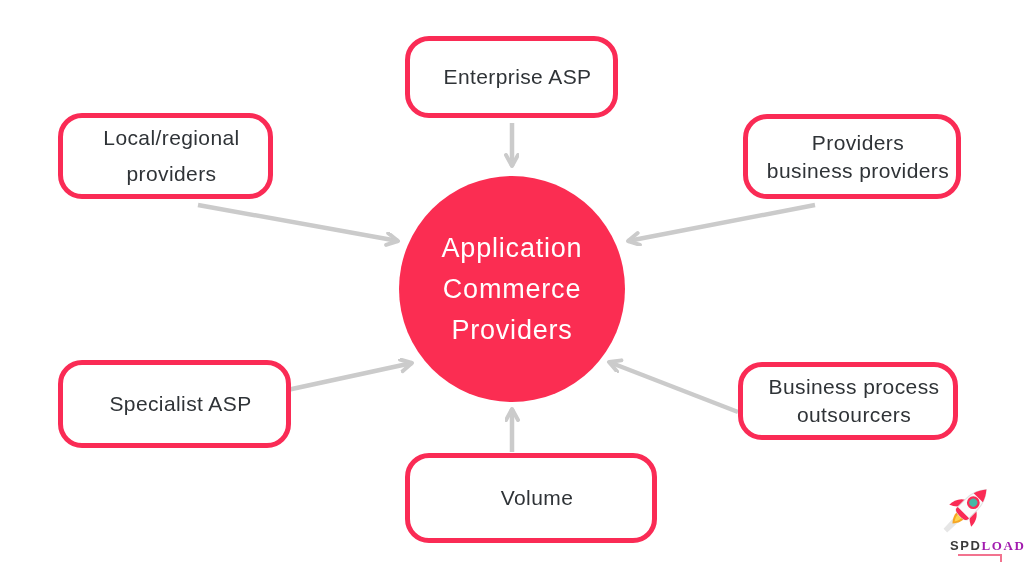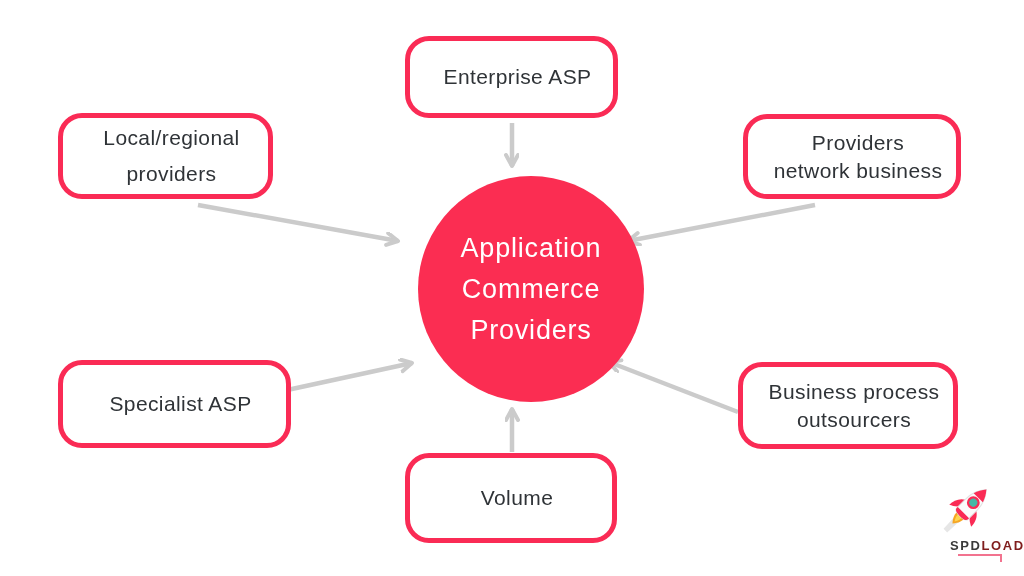--- a/index.html
+++ b/index.html
@@ -24,25 +24,25 @@
     line-height:28px;
     letter-spacing:0.4px;
     font-weight:500;
     padding-left:12px;
   }
   .node span{display:block;}
   .node-enterprise{left:405px;top:36px;width:213px;height:82px;}
   .node-local{left:58px;top:113px;width:215px;height:86px;gap:8px;}
   .node-commerce{left:743px;top:114px;width:218px;height:85px;}
   .node-specialist{left:58px;top:360px;width:233px;height:88px;}
-  .node-business{left:738px;top:362px;width:220px;height:87px;}
-  .node-volume{left:405px;top:453px;width:212px;height:90px;}
+  .node-business{left:738px;top:362px;width:220px;height:78px;}
+  .node-volume{left:405px;top:453px;width:252px;height:90px;}
   .center-circle{
     position:absolute;
-    left:418px;top:176px;width:226px;height:226px;
+    left:399px;top:176px;width:226px;height:226px;
     border-radius:50%;
     background:#FB2D52;
     display:flex;flex-direction:column;align-items:center;justify-content:center;
     text-align:center;
     color:#ffffff;
     font-size:27px;
     line-height:41px;
     letter-spacing:0.8px;
     font-weight:500;
   }
@@ -51,21 +51,21 @@
     position:absolute;
     left:928px;top:478px;width:86px;height:86px;
   }
   .logo-rocket{position:absolute;left:8px;top:0px;}
   .logo-text{
     position:absolute;left:6px;top:60px;width:76px;
     font-size:13px;font-weight:bold;letter-spacing:1.6px;
     white-space:nowrap;
   }
   .logo-text .p1{color:#3A3A3A;margin-left:16px;}
-  .logo-text .p2{color:#7f1d1d;}
+  .logo-text .p2{color:#a21caf;font-family:Liberation Serif, serif;}
   .logo-underline{
     position:absolute;left:30px;top:76px;width:44px;height:2px;
     background:#F2738F;
   }
   .logo-underline::after{
     content:"";position:absolute;right:0;top:0;width:2px;height:8px;background:#F2738F;
   }
 </style>
 </head>
 <body>
@@ -90,21 +90,21 @@
     <span>Enterprise ASP</span>
   </div>
 
   <div class="node node-local">
     <span>Local/regional</span>
     <span>providers</span>
   </div>
 
   <div class="node node-commerce">
     <span>Providers</span>
-    <span>network business</span>
+    <span>business providers</span>
   </div>
 
   <div class="node node-specialist">
     <span>Specialist ASP</span>
   </div>
 
   <div class="node node-business">
     <span>Business process</span>
     <span>outsourcers</span>
   </div>

